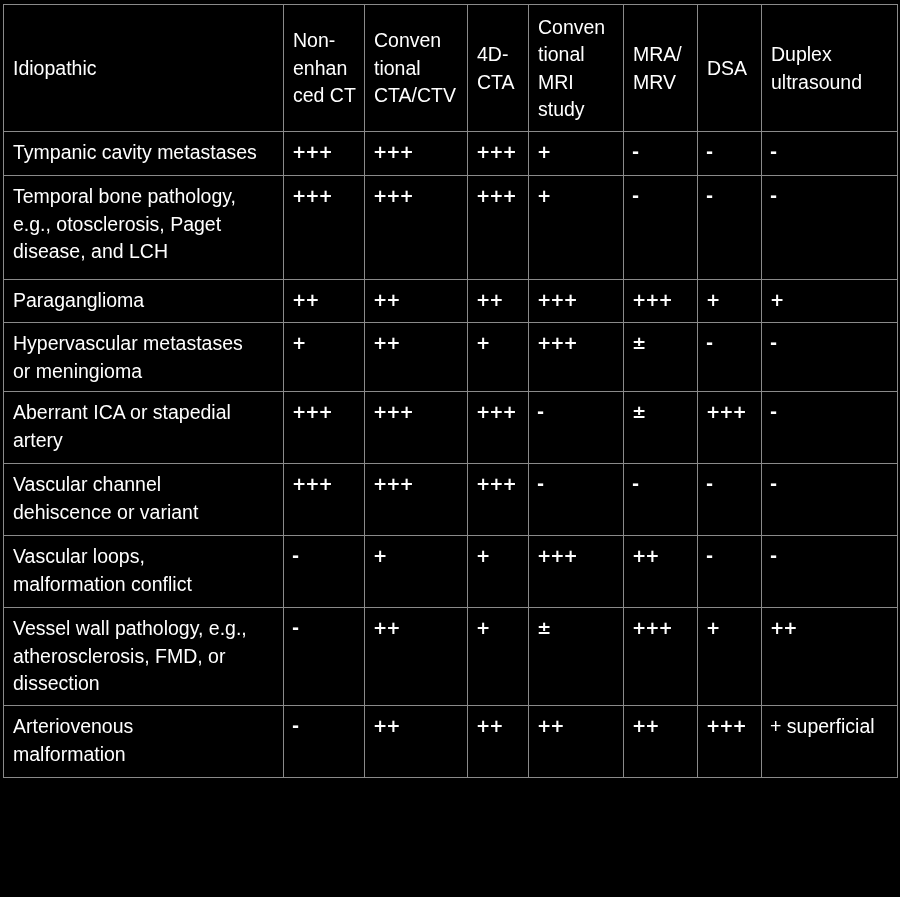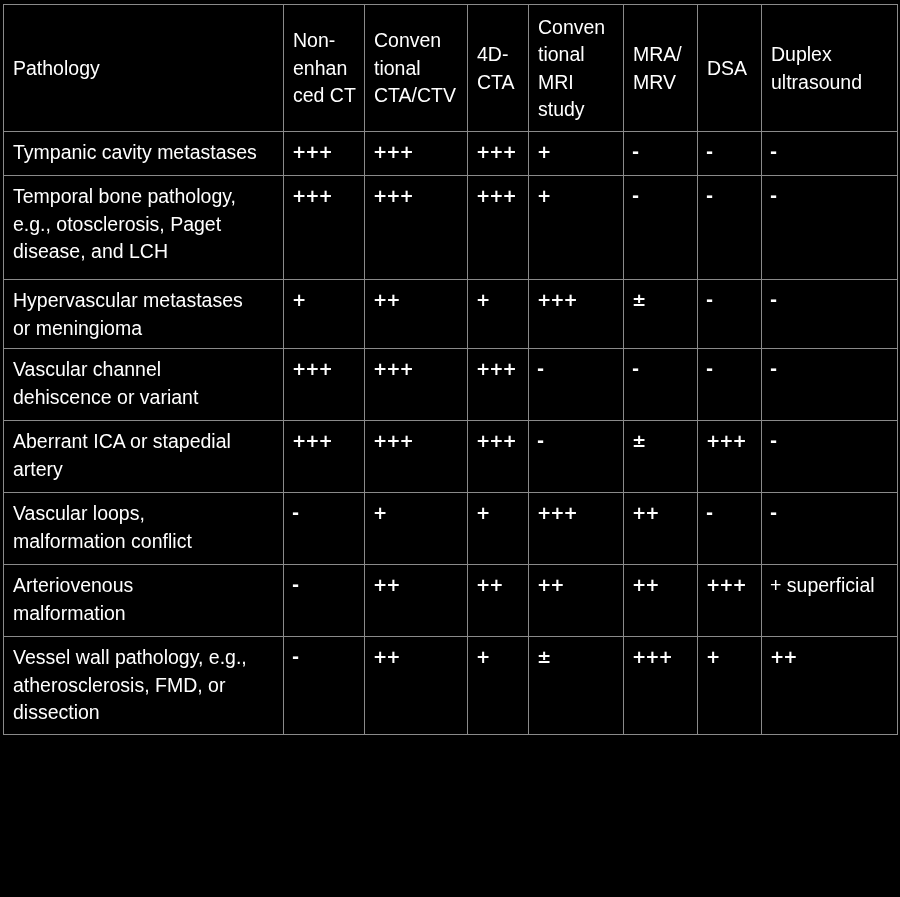--- a/index.html
+++ b/index.html
@@ -61,21 +61,21 @@
       <col style="width:81px">
       <col style="width:103px">
       <col style="width:61px">
       <col style="width:95px">
       <col style="width:74px">
       <col style="width:64px">
       <col style="width:136px">
     </colgroup>
     <thead>
       <tr class="hdr">
-        <th>Pathology</th>
+        <th>Idiopathic</th>
         <th>Non-
 enhan
 ced CT</th>
         <th>Conven
 tional
 CTA/CTV</th>
         <th>4D-
 CTA</th>
         <th>Conven
 tional
@@ -104,82 +104,92 @@
 e.g., otosclerosis, Paget
 disease, and LCH</td>
         <td class="val">+++</td>
         <td class="val">+++</td>
         <td class="val">+++</td>
         <td class="val">+</td>
         <td class="val">-</td>
         <td class="val">-</td>
         <td class="val">-</td>
       </tr>
+      <tr style="height:43px">
+        <td>Paraganglioma</td>
+        <td class="val">++</td>
+        <td class="val">++</td>
+        <td class="val">++</td>
+        <td class="val">+++</td>
+        <td class="val">+++</td>
+        <td class="val">+</td>
+        <td class="val">+</td>
+      </tr>
       <tr style="height:68px">
         <td>Hypervascular metastases
 or meningioma</td>
         <td class="val">+</td>
         <td class="val">++</td>
         <td class="val">+</td>
         <td class="val">+++</td>
         <td class="val">±</td>
-        <td class="val">-</td>
-        <td class="val">-</td>
-      </tr>
-      <tr style="height:72px">
-        <td>Vascular channel
-dehiscence or variant</td>
-        <td class="val">+++</td>
-        <td class="val">+++</td>
-        <td class="val">+++</td>
-        <td class="val">-</td>
-        <td class="val">-</td>
         <td class="val">-</td>
         <td class="val">-</td>
       </tr>
       <tr style="height:72px">
         <td>Aberrant ICA or stapedial
 artery</td>
         <td class="val">+++</td>
         <td class="val">+++</td>
         <td class="val">+++</td>
         <td class="val">-</td>
         <td class="val">±</td>
         <td class="val">+++</td>
         <td class="val">-</td>
       </tr>
       <tr style="height:72px">
+        <td>Vascular channel
+dehiscence or variant</td>
+        <td class="val">+++</td>
+        <td class="val">+++</td>
+        <td class="val">+++</td>
+        <td class="val">-</td>
+        <td class="val">-</td>
+        <td class="val">-</td>
+        <td class="val">-</td>
+      </tr>
+      <tr style="height:72px">
         <td>Vascular loops,
 malformation conflict</td>
         <td class="val">-</td>
         <td class="val">+</td>
         <td class="val">+</td>
         <td class="val">+++</td>
         <td class="val">++</td>
         <td class="val">-</td>
         <td class="val">-</td>
-      </tr>
-      <tr style="height:72px">
-        <td>Arteriovenous
-malformation</td>
-        <td class="val">-</td>
-        <td class="val">++</td>
-        <td class="val">++</td>
-        <td class="val">++</td>
-        <td class="val">++</td>
-        <td class="val">+++</td>
-        <td class="val wide">+ superficial</td>
       </tr>
       <tr style="height:98px">
         <td>Vessel wall pathology, e.g.,
 atherosclerosis, FMD, or
 dissection</td>
         <td class="val">-</td>
         <td class="val">++</td>
         <td class="val">+</td>
         <td class="val">±</td>
         <td class="val">+++</td>
         <td class="val">+</td>
         <td class="val">++</td>
       </tr>
+      <tr style="height:72px">
+        <td>Arteriovenous
+malformation</td>
+        <td class="val">-</td>
+        <td class="val">++</td>
+        <td class="val">++</td>
+        <td class="val">++</td>
+        <td class="val">++</td>
+        <td class="val">+++</td>
+        <td class="val wide">+ superficial</td>
+      </tr>
     </tbody>
   </table>
 </div>
 
 </body></html>

